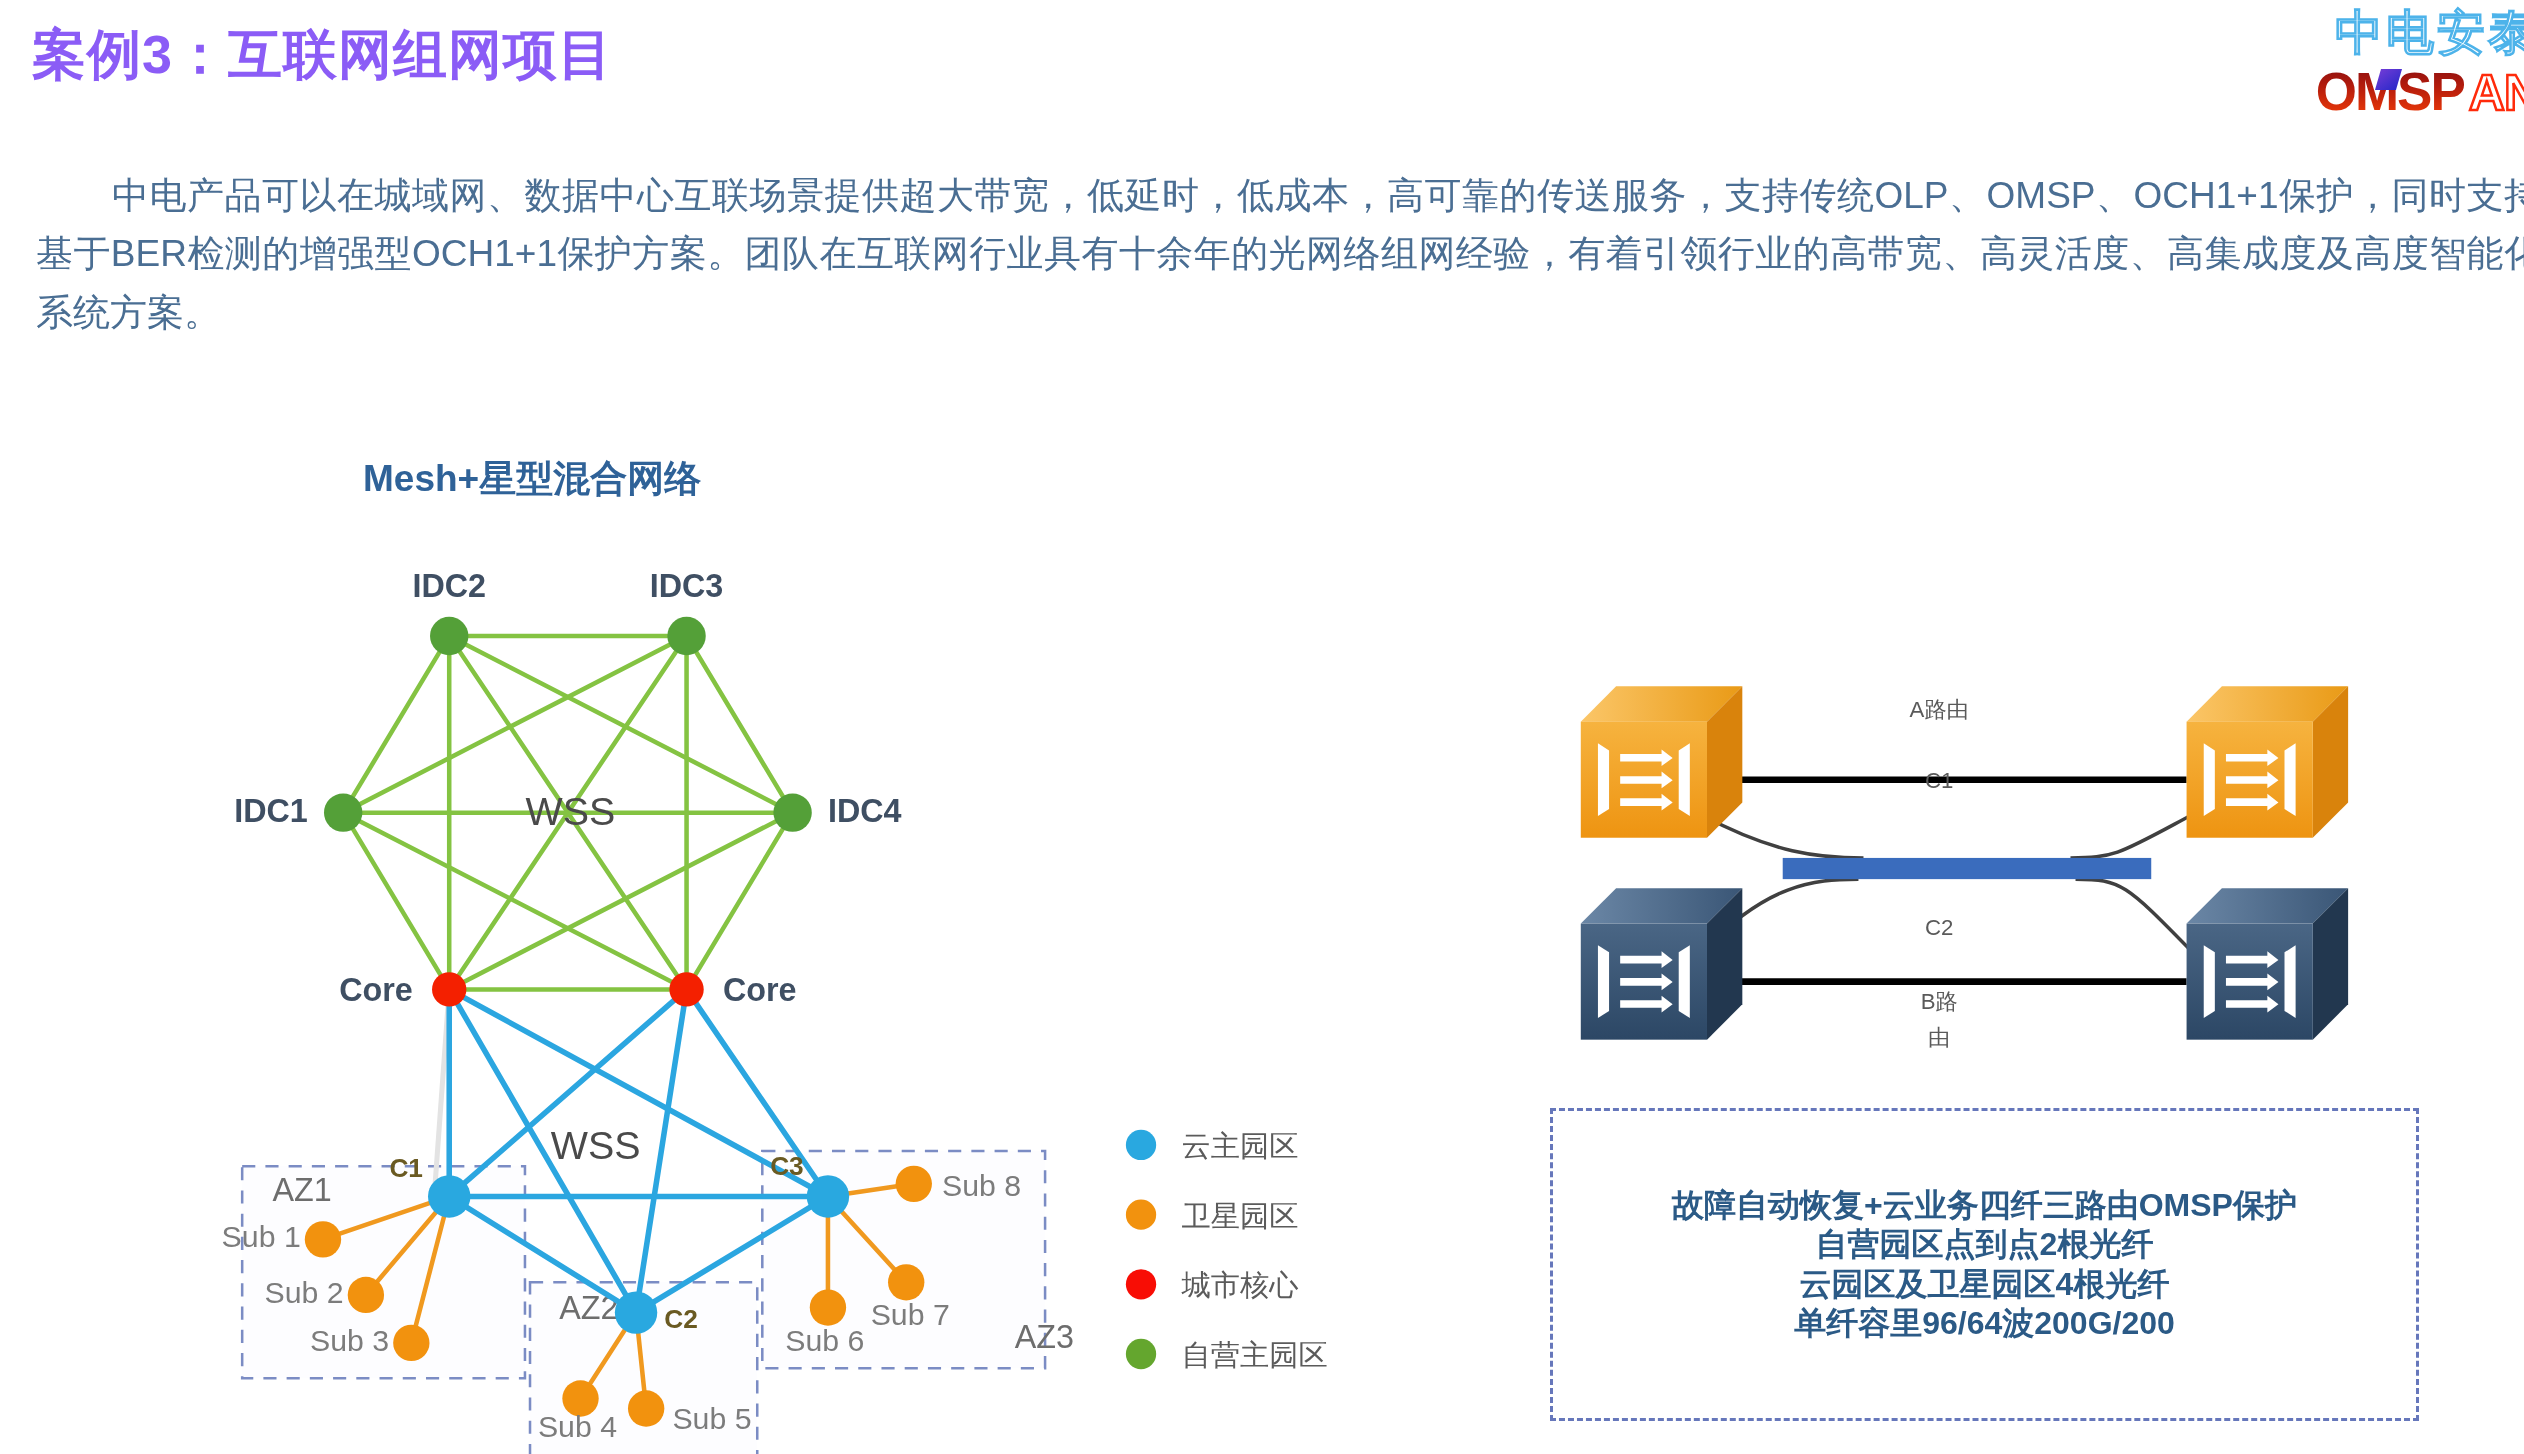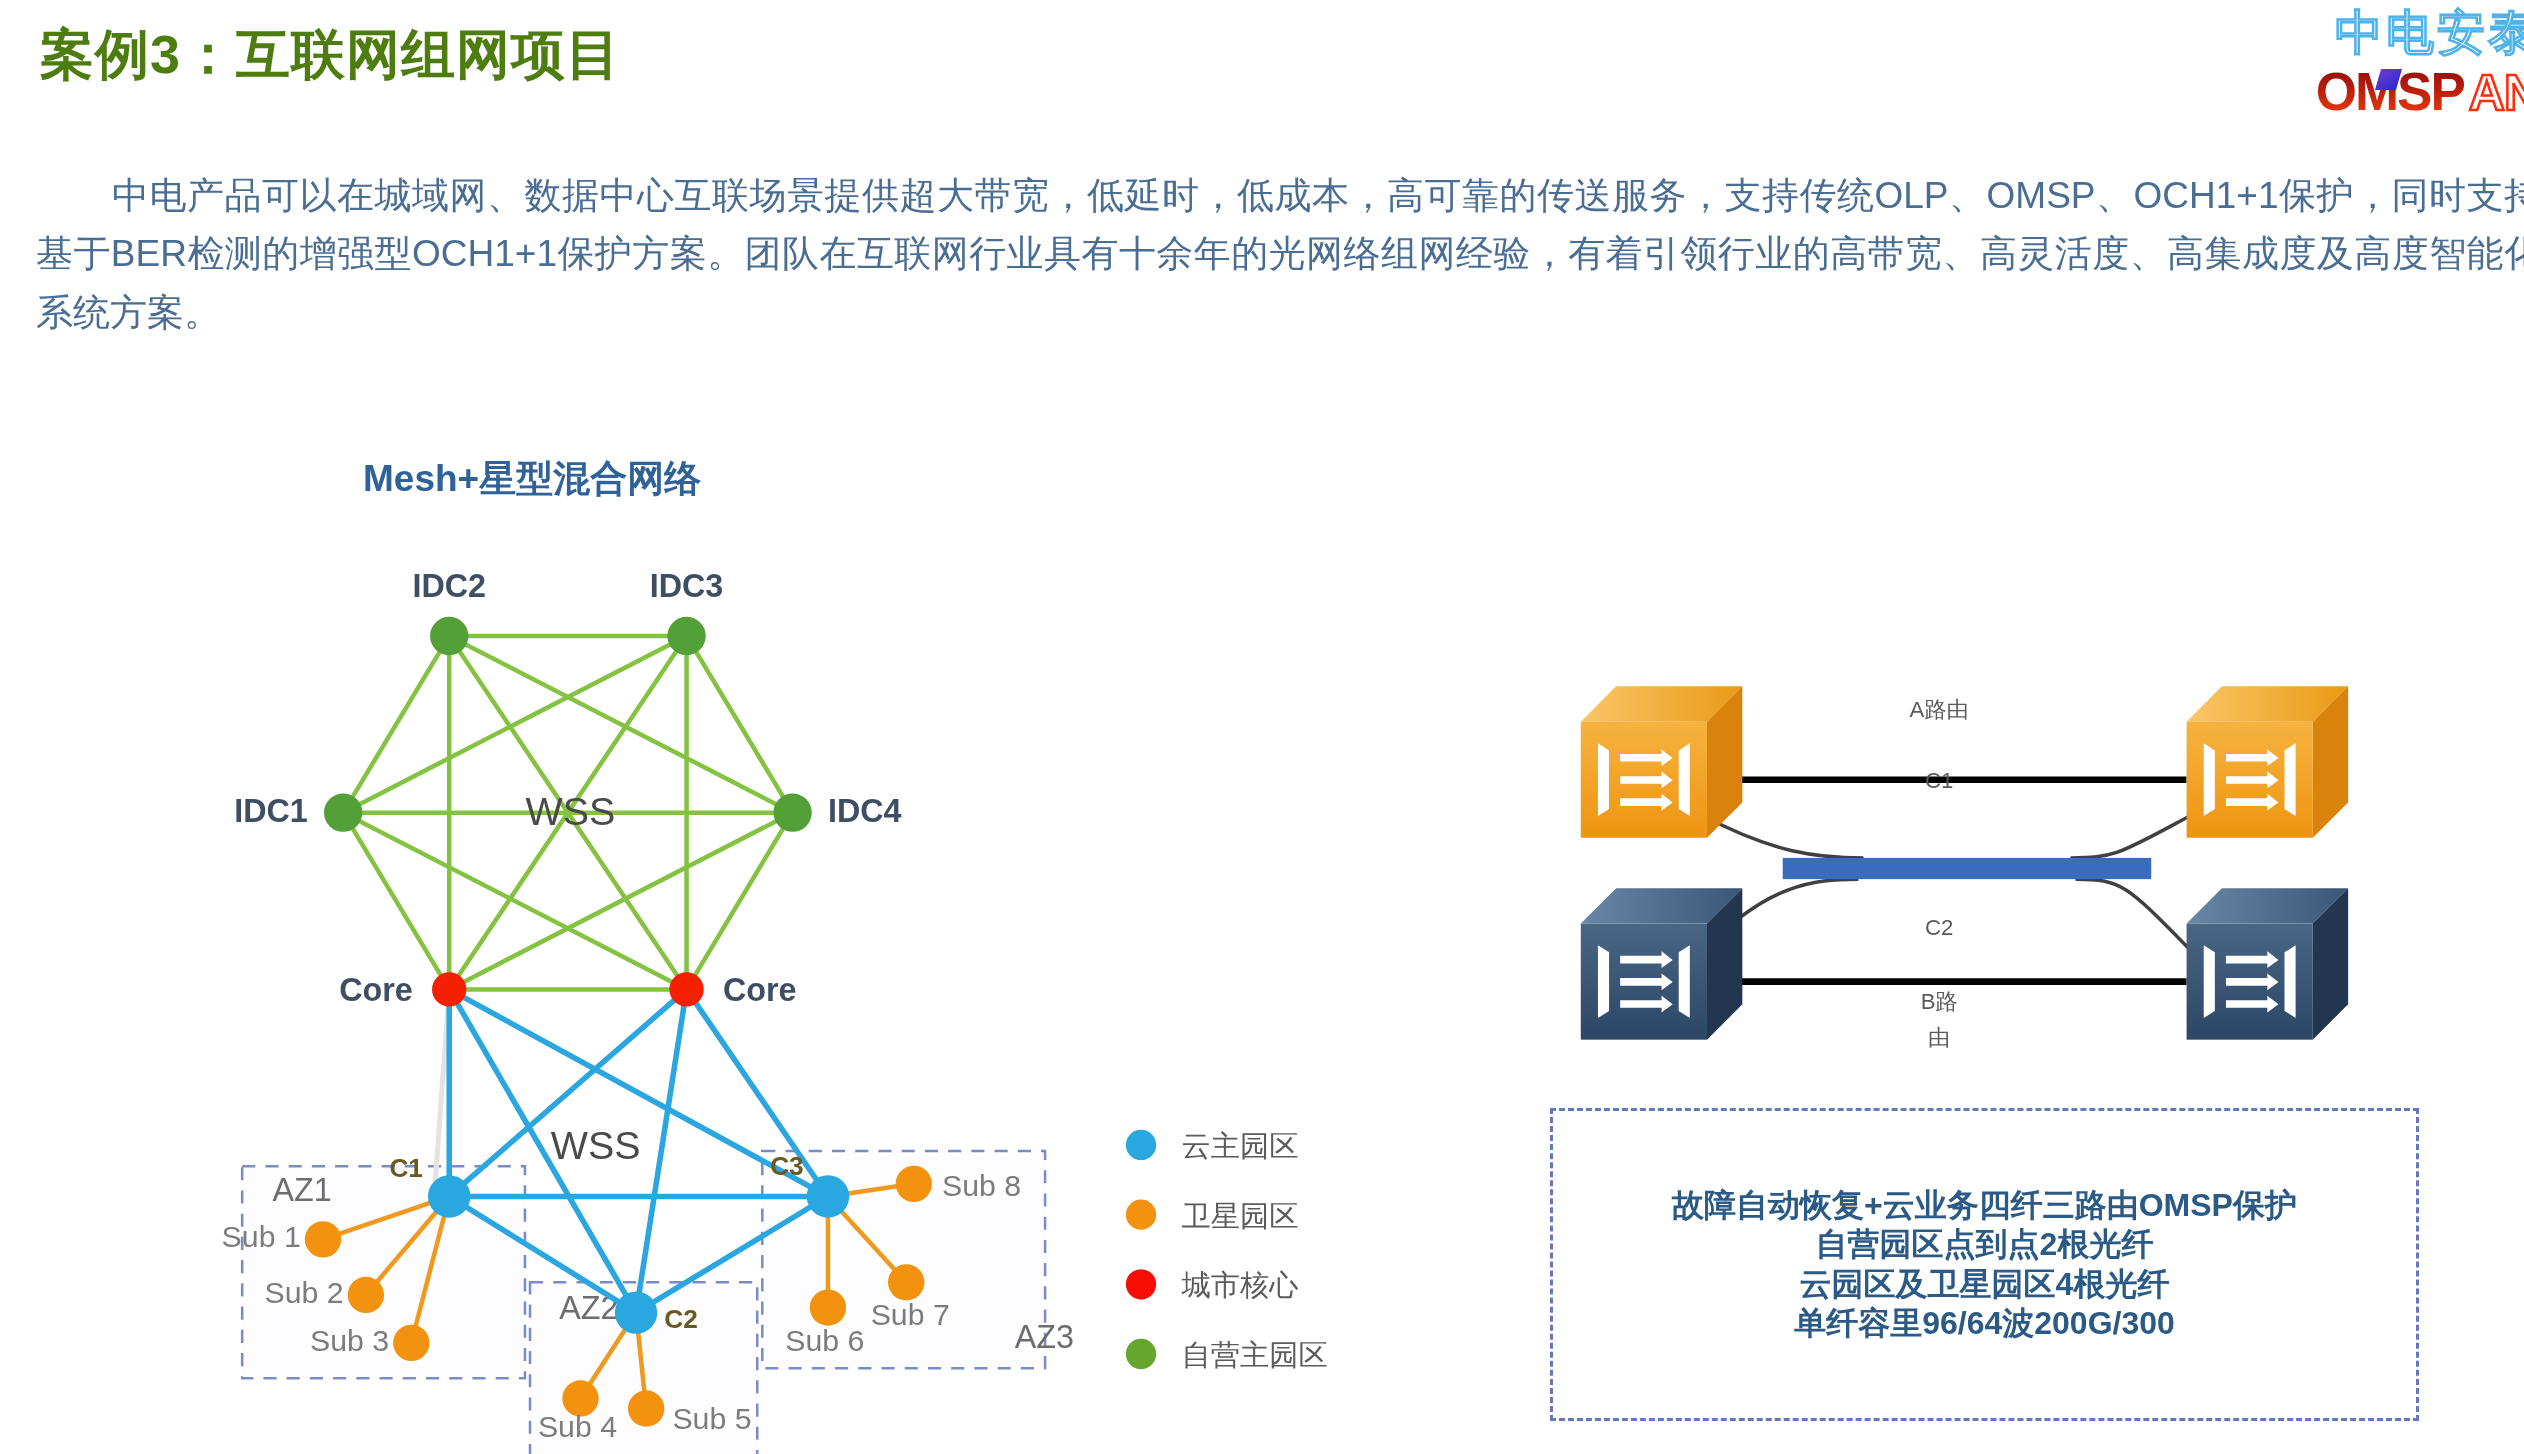--- a/index.html
+++ b/index.html
@@ -32,22 +32,22 @@
     font-family:"Liberation Sans","DejaVu Sans",sans-serif;
   }
   #logo .diamond{
     position:absolute;right:140px;top:60px;width:21px;height:21px;
     background:linear-gradient(135deg,#6f3bd6,#2a29c9);
     transform:skewX(-16deg);
   }
 
   
   #title{
-    position:absolute;left:40px;top:19px;
-    font-size:54px;font-weight:bold;color:#4d7c0f;
+    position:absolute;left:32px;top:19px;
+    font-size:54px;font-weight:bold;color:#8b5cf6;
     letter-spacing:1px;white-space:nowrap;
   }
 
   
   #para{
     position:absolute;left:36px;top:167px;width:2505px;
     font-size:37px;line-height:1.58;color:#4a6e93;
     text-align:justify;text-indent:76px;
     font-weight:400;letter-spacing:0px;
   }
@@ -271,17 +271,17 @@
         <text x="800" y="552" font-size="44" fill="#5a5a5a" text-anchor="middle" font-family="Liberation Sans, sans-serif">C2</text>
         <text x="800" y="700" font-size="44" fill="#5a5a5a" text-anchor="middle" font-family="Liberation Sans, sans-serif">B路</text>
         <text x="800" y="770" font-size="44" fill="#5a5a5a" text-anchor="middle" font-family="Liberation Sans, sans-serif">由</text>
       </g>
   </svg>
 
   <div id="note">
     <div class="line">故障自动恢复+云业务四纤三路由OMSP保护</div>
     <div class="line">自营园区点到点2根光纤</div>
     <div class="line">云园区及卫星园区4根光纤</div>
-    <div class="line">单纤容里96/64波200G/300</div>
+    <div class="line">单纤容里96/64波200G/200</div>
   </div>
 
 </div>
 
 
 </body></html>

